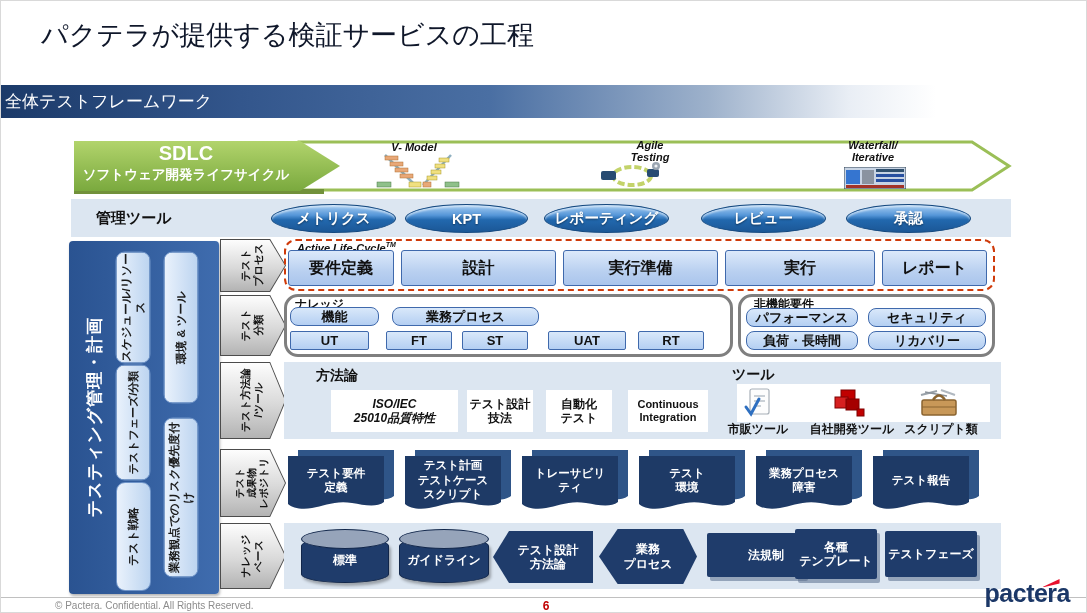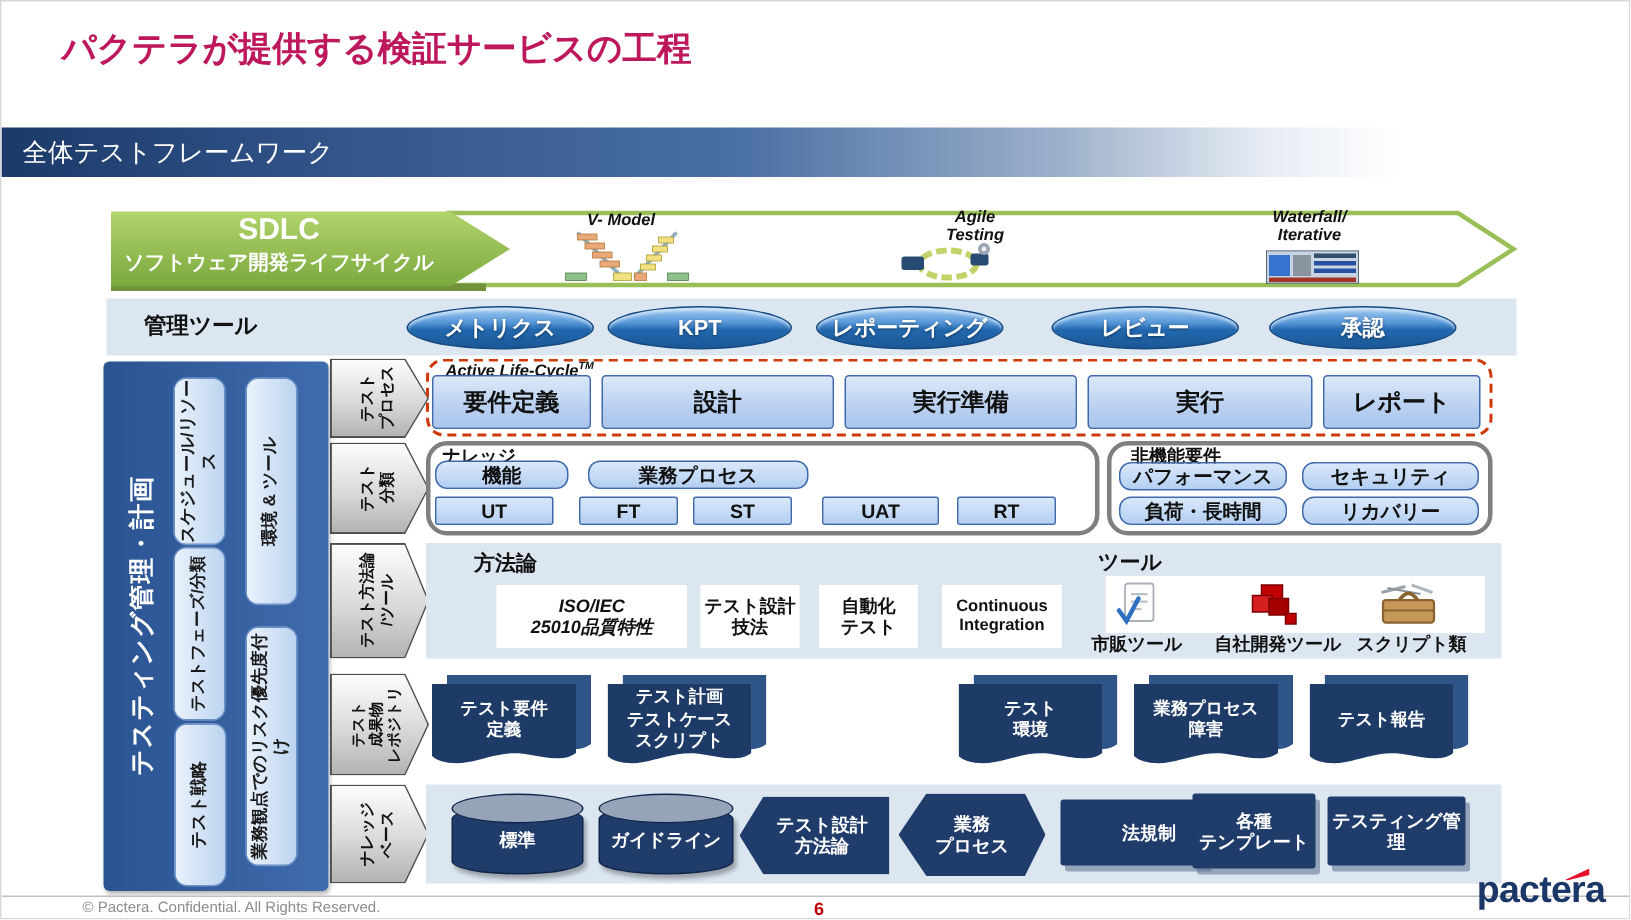--- a/index.html
+++ b/index.html
@@ -2,24 +2,24 @@
 <html><head>
 <meta charset="utf-8">
 <style>
   html,body{margin:0;padding:0;background:#fff;}
   #page{position:relative;width:1087px;height:613px;background:#fff;overflow:hidden;
         font-family:"Liberation Sans",sans-serif;border:1px solid #d9d9d9;box-sizing:border-box;}
   .abs{position:absolute;}
   .ml{white-space:pre-line;}
   .ctr{display:flex;align-items:center;justify-content:center;text-align:center;}
   
-  .page-title{left:40px;top:16px;font-size:23px;font-weight:bold;color:#be185d;}
+  .page-title{left:40px;top:16px;font-size:27px;font-weight:normal;color:#0f172a;}
   .section-band{left:0;top:84px;width:1087px;height:33px;
     background:linear-gradient(90deg,#1b3a69 0%,#33568c 22%,#4a6fa3 45%,#9db1cb 65%,#e9eef5 78%,#ffffff 86%);}
-  .section-title{color:#fff;font-size:17px;padding-left:14px;line-height:33px;}
+  .section-title{color:#fff;font-size:17px;padding-left:4px;line-height:33px;}
   
   .sdlc-title{left:95px;top:141px;width:180px;text-align:center;color:#fff;font-size:20px;font-weight:bold;}
   .sdlc-sub{left:80px;top:165px;width:210px;text-align:center;color:#fff;font-size:13.5px;font-weight:bold;}
   .model-label{font-size:11px;font-weight:bold;font-style:italic;color:#111;text-align:center;line-height:1.1;}
   
   .band{background:#dce6f1;}
   .mgmt-label{left:95px;top:198px;height:38px;line-height:38px;font-size:15px;font-weight:bold;color:#111;}
   .oval{height:27px;top:203px;border-radius:50%;border:1px solid #16497f;color:#fff;font-size:14.5px;font-weight:bold;
     background:linear-gradient(180deg,#a6cdf2 0%,#5596d8 38%,#2268ae 55%,#1b5796 100%);
     text-shadow:0 1px 2px rgba(0,0,0,.45);box-shadow:inset 0 2px 2px rgba(255,255,255,.5);}
@@ -252,20 +252,26 @@
       <span class="ctr ml">テスト要件
 定義</span>
   </div>
   <div class="abs art" style="left:404px;">
     <div class="back"></div>
       <div class="front"></div>
       <span class="ctr ml">テスト計画
 テストケース
 スクリプト</span>
   </div>
+  <div class="abs art" style="left:521px;">
+    <div class="back"></div>
+      <div class="front"></div>
+      <span class="ctr ml">トレーサビリ
+ティ</span>
+  </div>
   <div class="abs art" style="left:638px;">
     <div class="back"></div>
       <div class="front"></div>
       <span class="ctr ml">テスト
 環境</span>
   </div>
   <div class="abs art" style="left:755px;">
     <div class="back"></div>
       <div class="front"></div>
       <span class="ctr ml">業務プロセス
@@ -286,21 +292,21 @@
   </div>
   <div class="abs navy ctr ml" style="left:492px;top:530px;width:100px;height:52px;padding-left:10px;box-sizing:border-box;
        clip-path:polygon(0 50%,16% 0,100% 0,100% 100%,16% 100%);">テスト設計
 方法論</div>
   <div class="abs navy ctr ml" style="left:598px;top:528px;width:98px;height:55px;
        clip-path:polygon(0 50%,19% 0,86% 0,100% 50%,86% 100%,19% 100%);">業務
 プロセス</div>
   <div class="abs navy krect ctr" style="left:706px;top:532px;width:78px;height:44px;padding-left:20px;">法規制</div>
   <div class="abs navy krect ctr ml" style="left:794px;top:528px;width:82px;height:50px;">各種
 テンプレート</div>
-  <div class="abs navy krect ctr" style="left:884px;top:530px;width:92px;height:46px;">テスティング管理</div>
+  <div class="abs navy krect ctr" style="left:884px;top:530px;width:92px;height:46px;">テストフェーズ</div>
 
   <div class="abs footer-line"></div>
   <div class="abs copyright">© Pactera. Confidential. All Rights Reserved.</div>
   <div class="abs page-number">6</div>
   <div class="abs logo">
     <span>pactera</span>
     <span class="logo-flag"></span>
   </div>
 
 </div>

